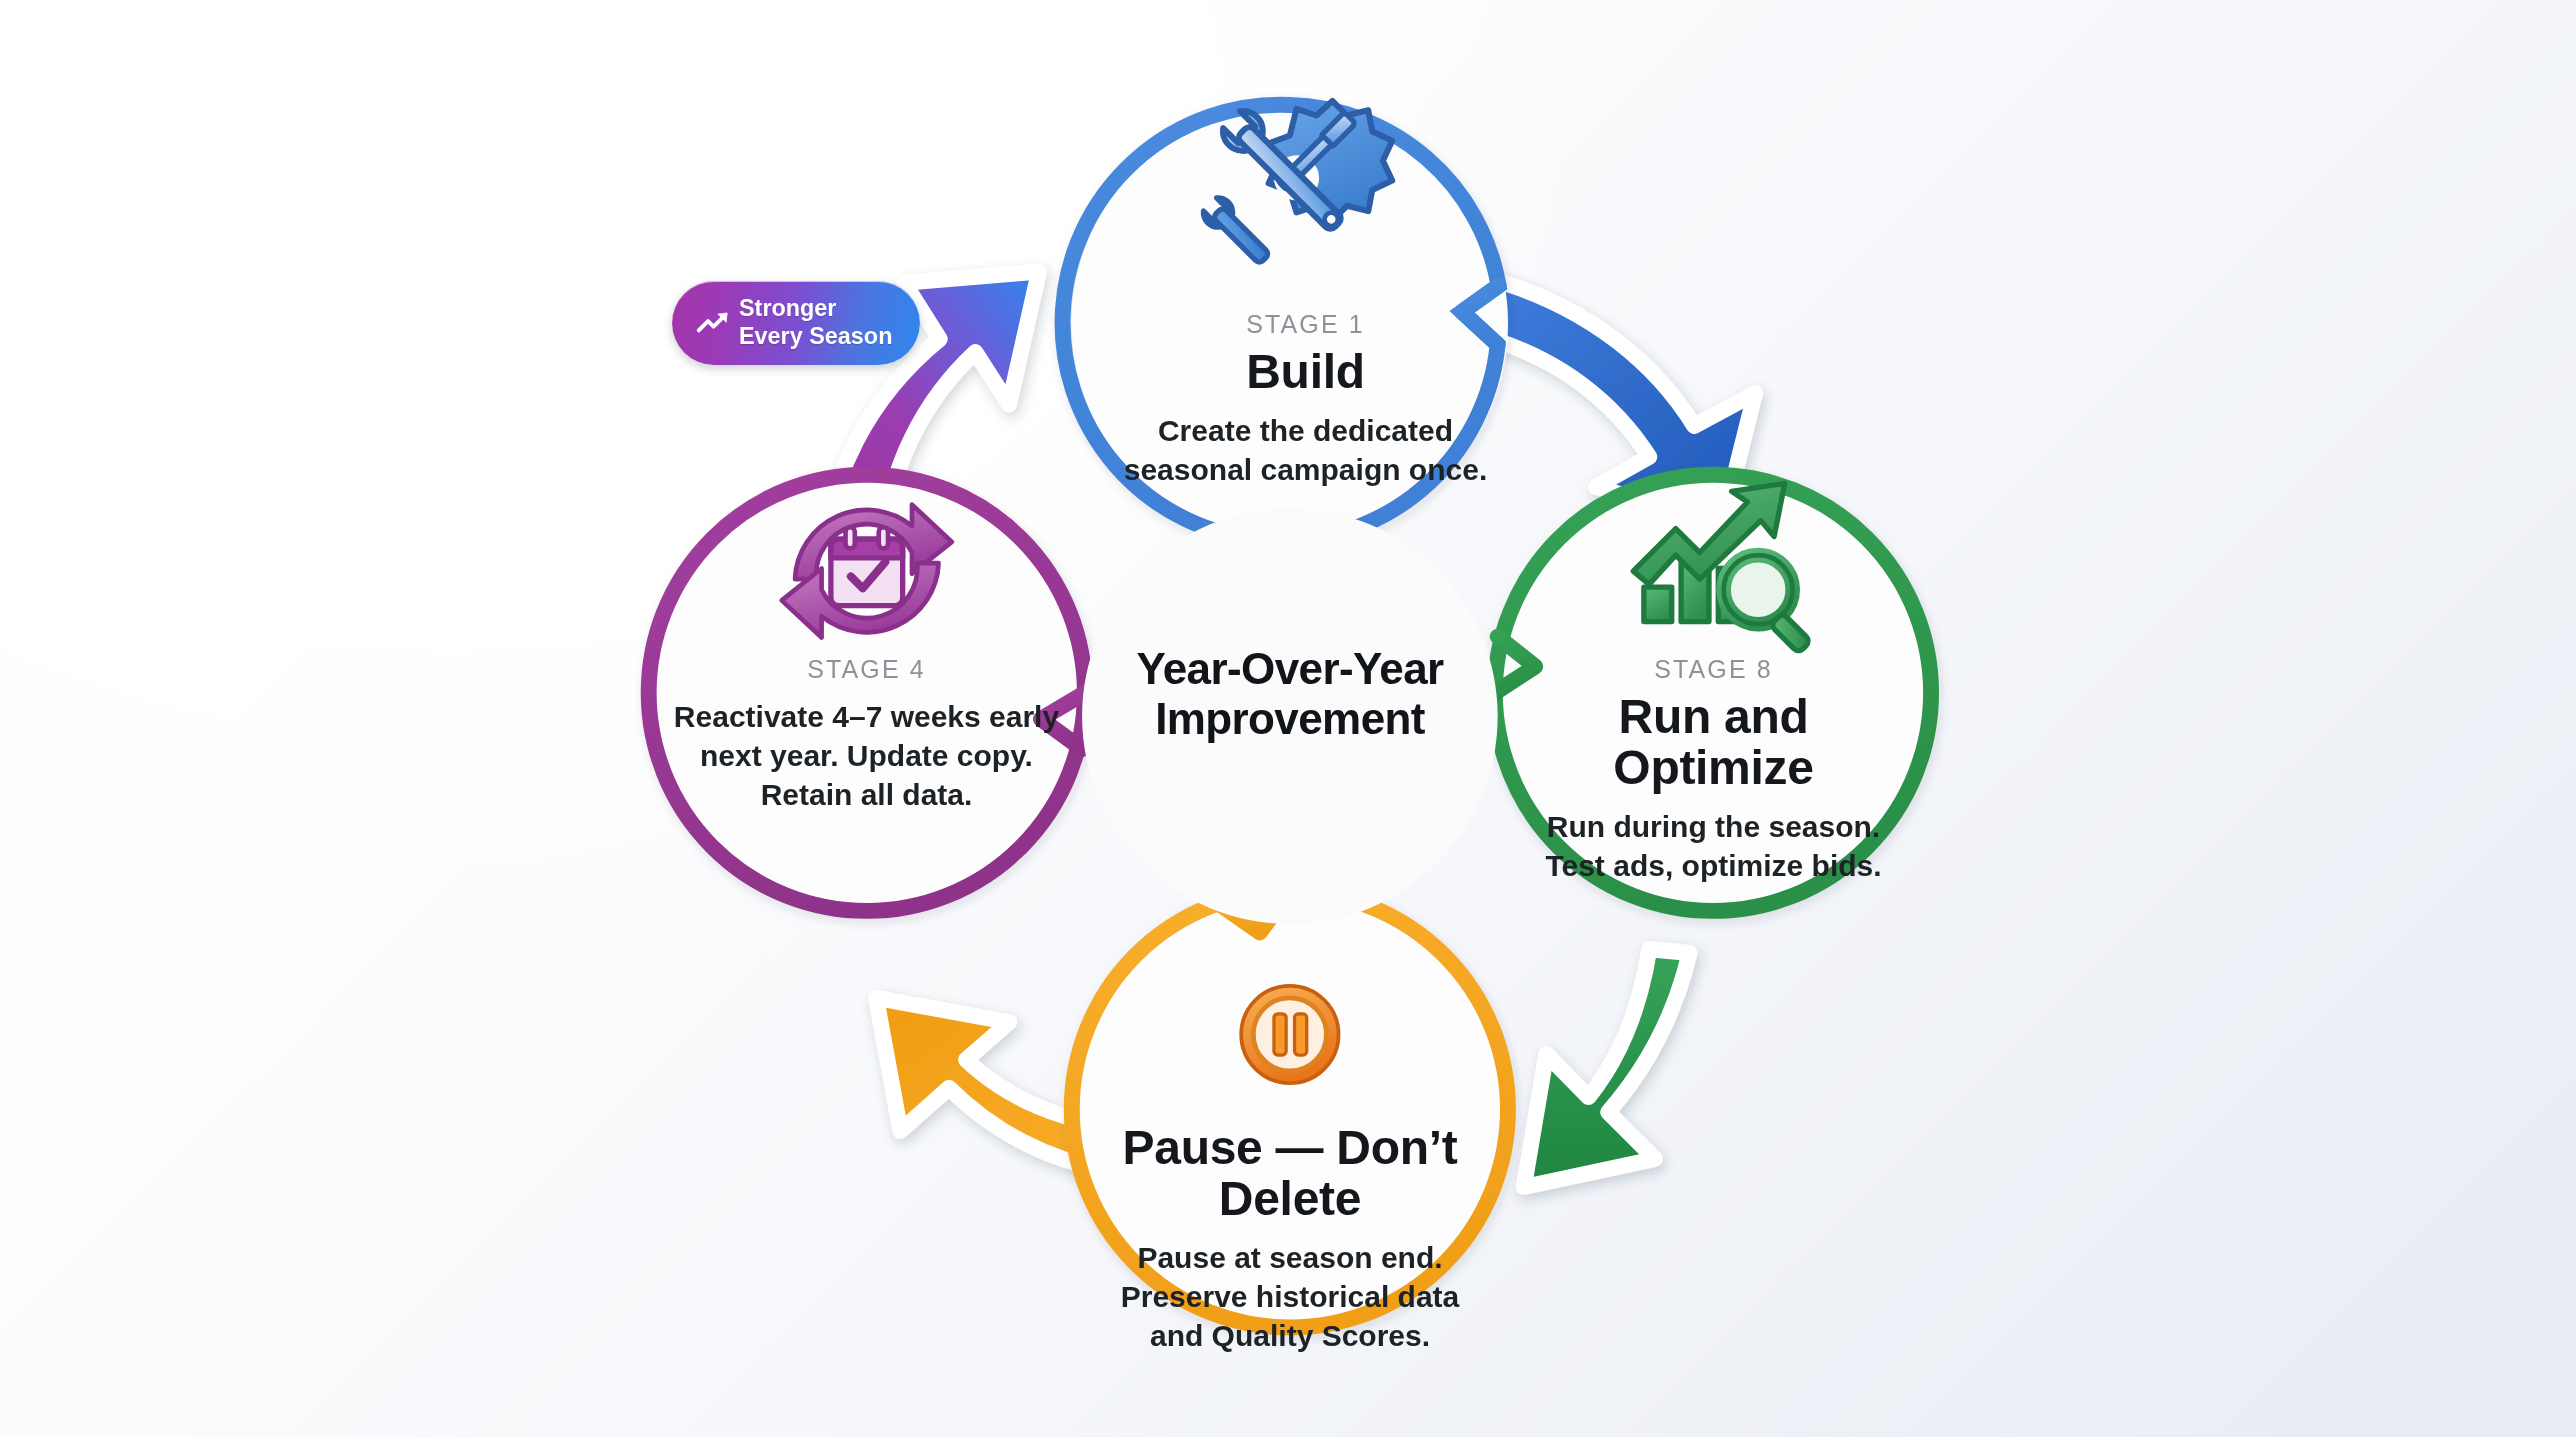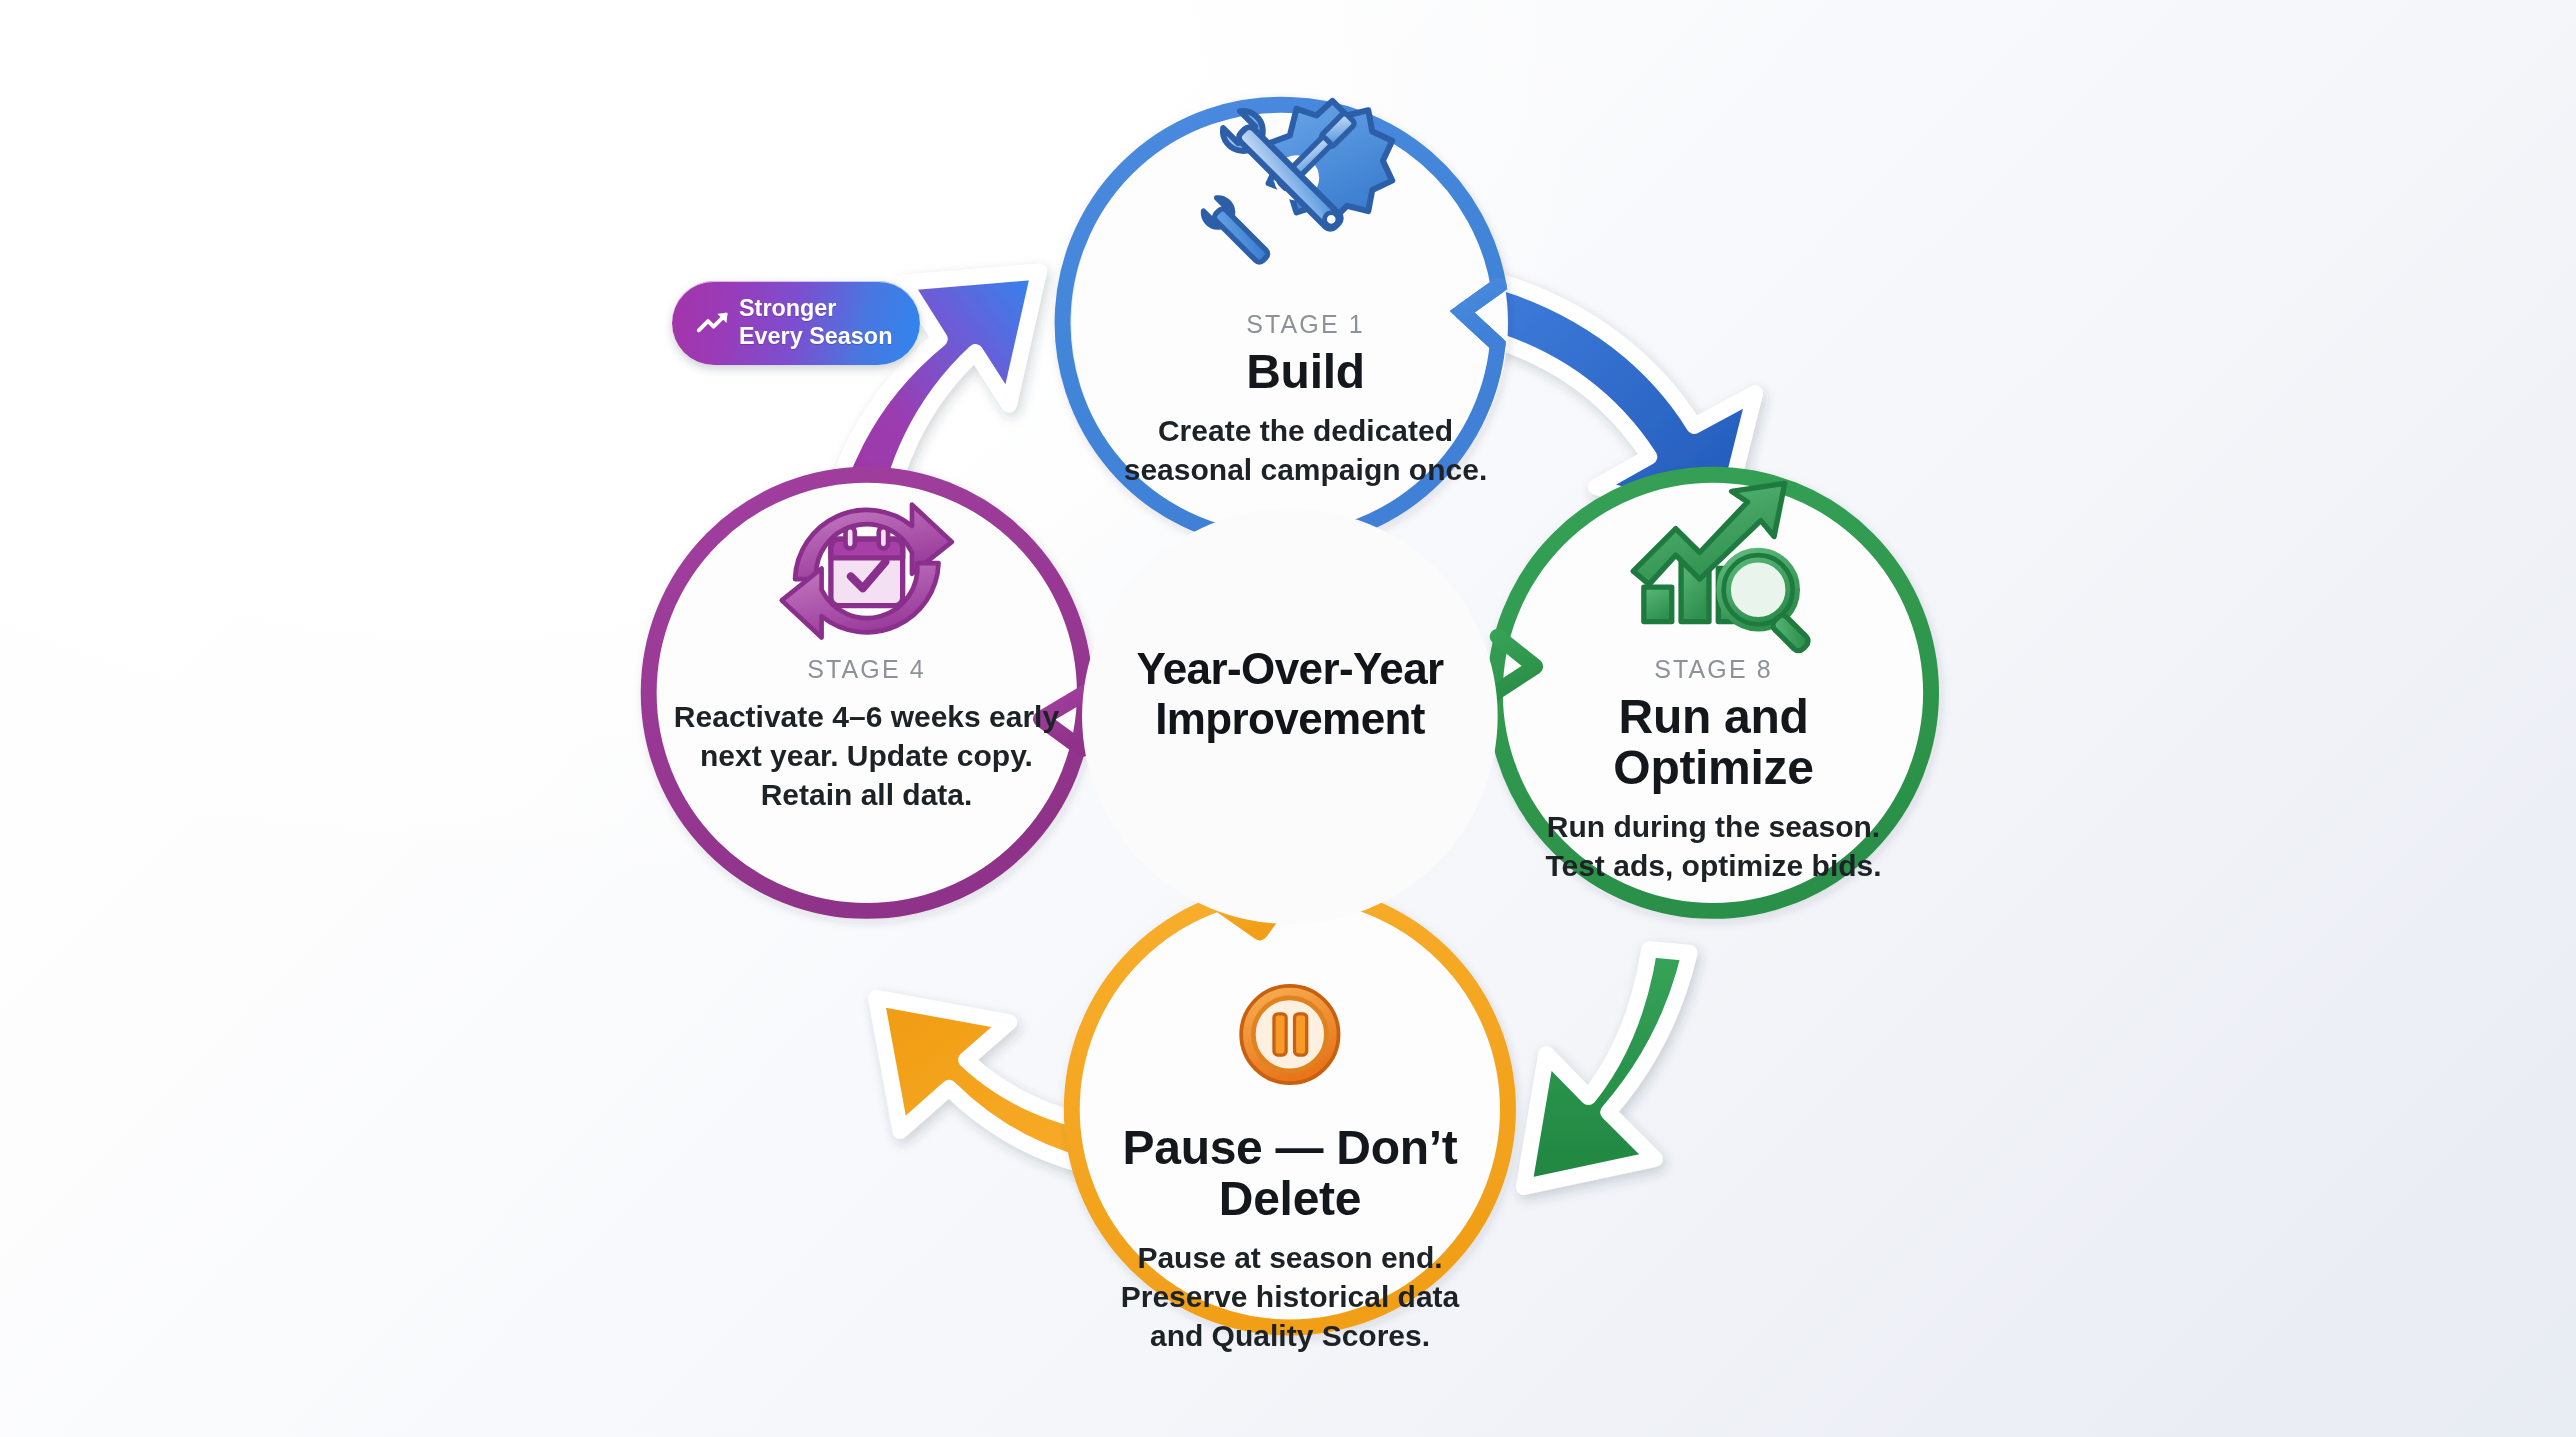--- a/index.html
+++ b/index.html
@@ -291,21 +291,21 @@
     <div class="ndesc">
       <div>Pause at season end.</div>
       <div>Preserve historical data</div>
       <div>and Quality Scores.</div>
     </div>
   </div>
 
   <div class="node-text" style="left:651px;top:655px;width:431px;">
     <div class="eyebrow">STAGE 4</div>
     <div class="ndesc">
-      <div>Reactivate 4–6 weeks early</div>
+      <div>Reactivate 4–7 weeks early</div>
       <div>next year. Update copy.</div>
       <div>Retain all data.</div>
     </div>
   </div>
 
   <div id="hub-text">
     <div>Year-Over-Year</div>
     <div>Improvement</div>
   </div>
 

